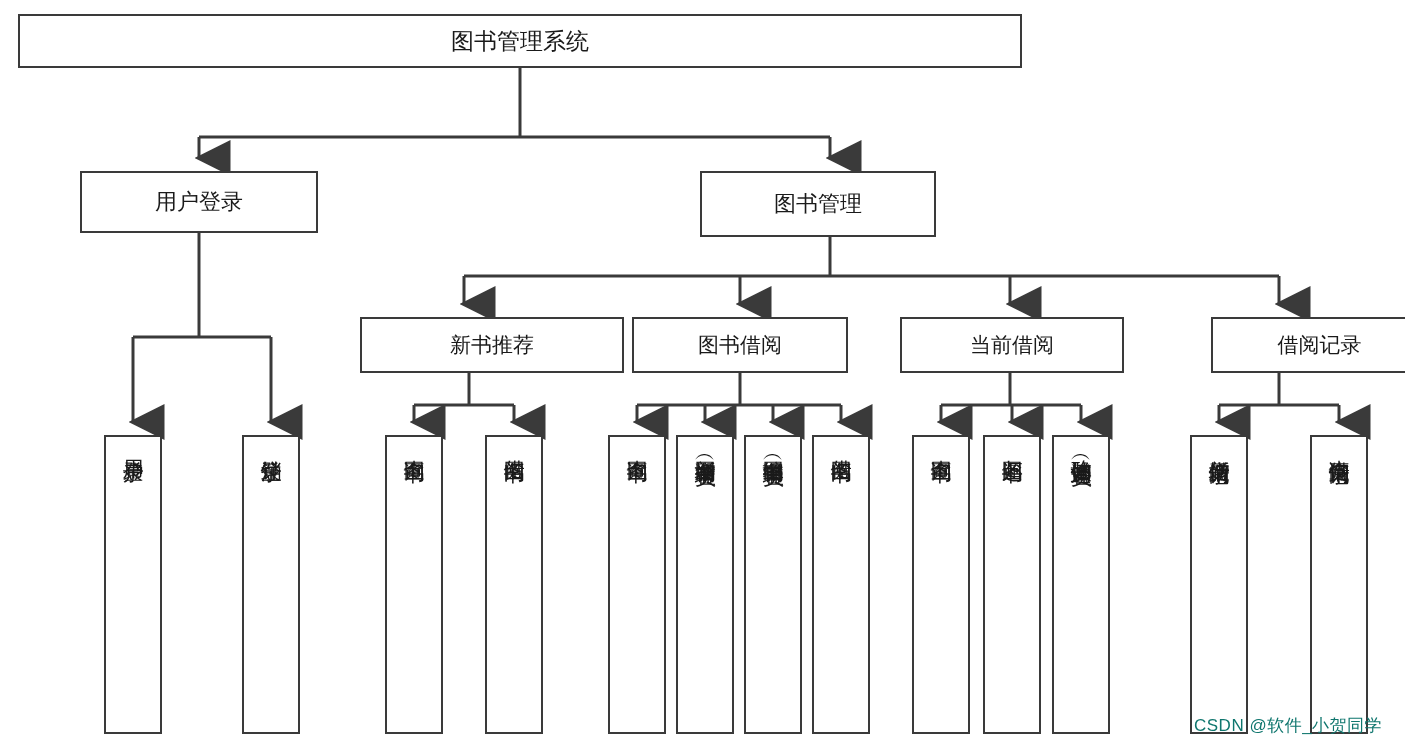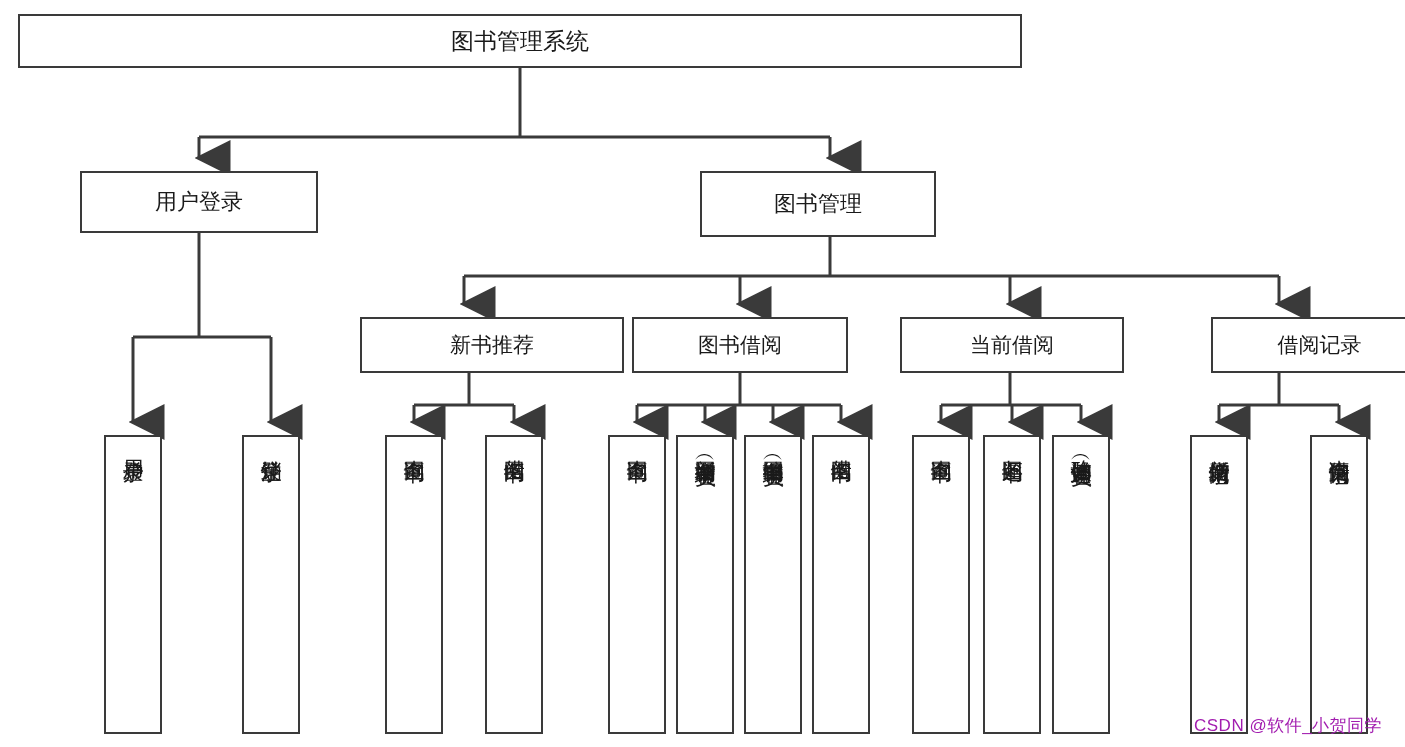--- a/index.html
+++ b/index.html
@@ -53,21 +53,21 @@
   .vtext {
     writing-mode: vertical-rl;
     text-orientation: upright;
     line-height: 1.08;
     letter-spacing: 1px;
     white-space: nowrap;
   }
   .watermark {
     position: absolute;
     font-size: 17px;
-    color: #a21caf;
+    color: #0f766e;
     white-space: nowrap;
     letter-spacing: 0.5px;
   }
 </style>
 </head>
 <body>
 
 <div id="canvas">
 
   <svg class="lines" viewBox="0 0 1405 747">

